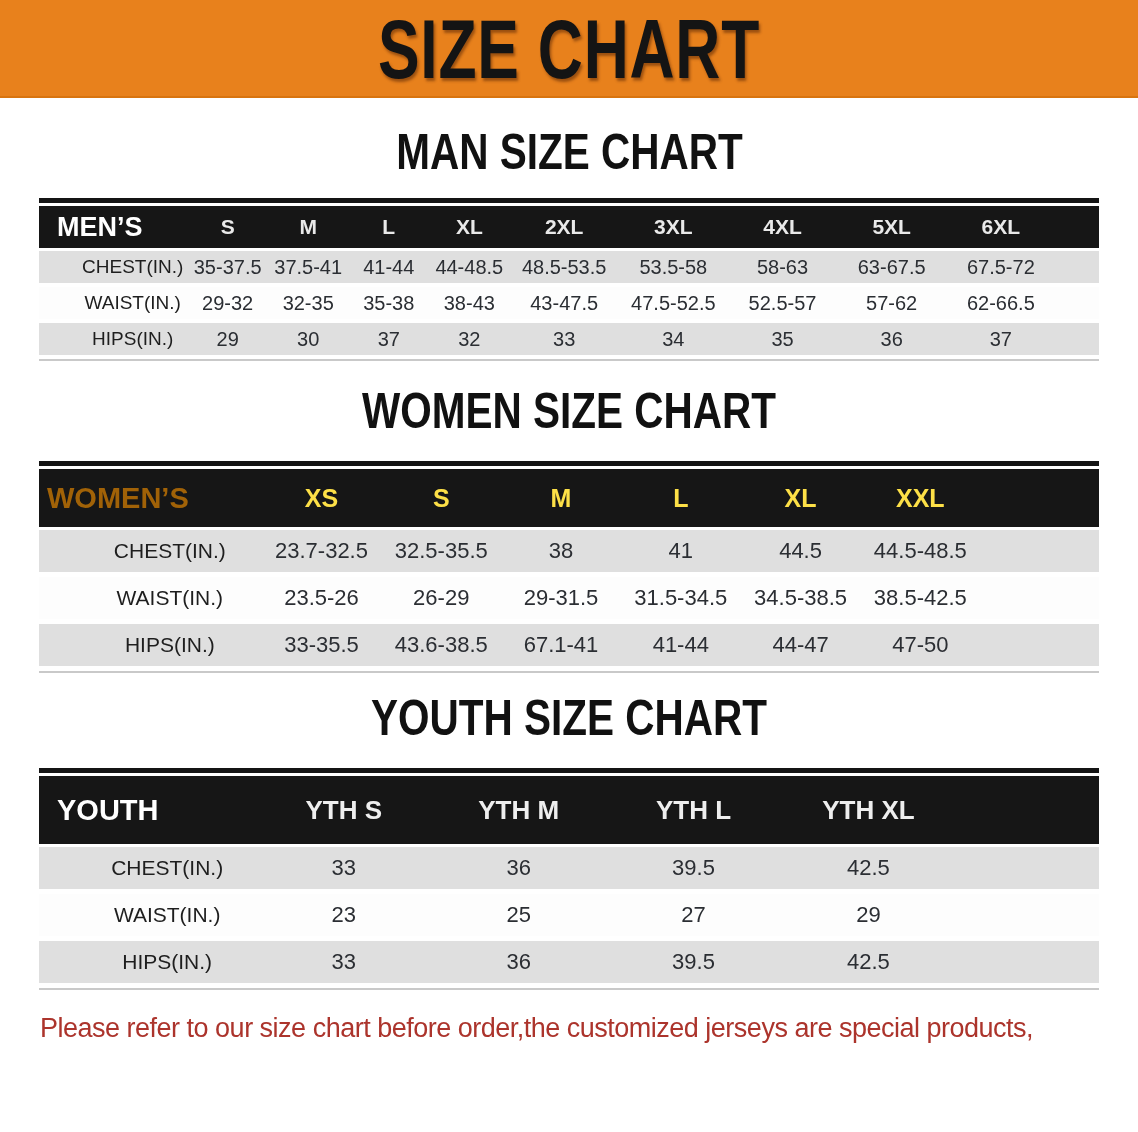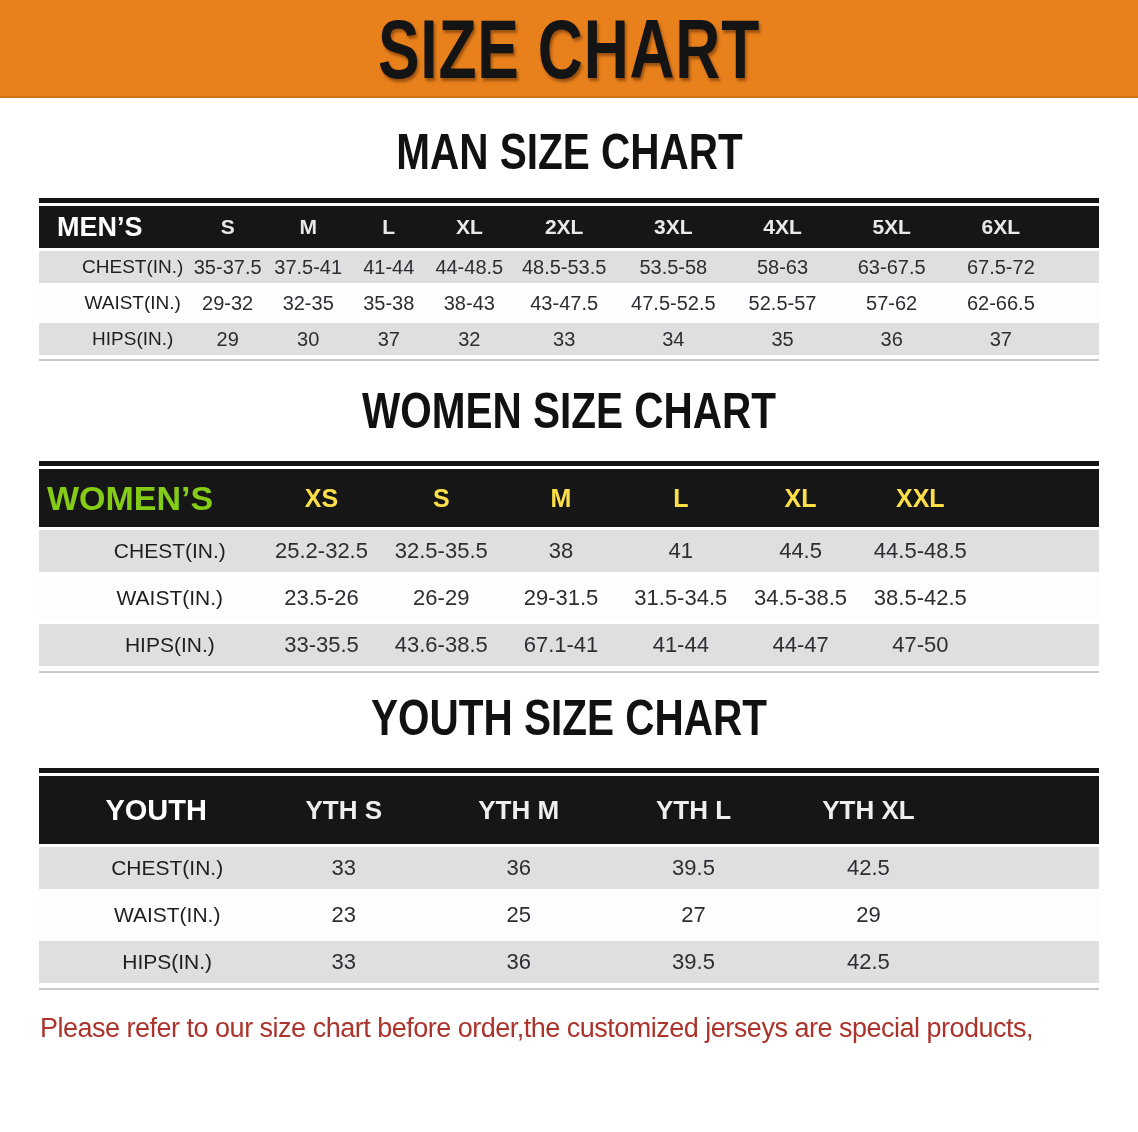--- a/index.html
+++ b/index.html
@@ -107,25 +107,25 @@
   table.size-table tbody tr:nth-child(even) td {
     background: #fdfdfd;
   }
   
   #men-table thead th   { height: 40px; font-size: 21px; color: #e9e9e9; }
   #men-table thead th.corner { font-size: 27px; color: #ffffff; }
   #men-table tbody th, #men-table tbody td { height: 30px; font-size: 20px; border-bottom-width: 4px; }
   #men-table tbody th.rowlabel { font-size: 19px; }
 
   #women-table thead th { height: 56px; font-size: 25px; color: #fde047; }
-  #women-table thead th.corner { font-size: 34px; color: #84cc16; padding-left: 8px; }
+  #women-table thead th.corner { font-size: 29px; color: #a16207; padding-left: 8px; }
   #women-table tbody th, #women-table tbody td { height: 40px; font-size: 22px; }
   #women-table tbody th.rowlabel { font-size: 21px; }
 
-  #youth-table thead th { height: 66px; font-size: 26px; color: #eeeeee; text-align: center; }
+  #youth-table thead th { height: 66px; font-size: 26px; color: #eeeeee; }
   #youth-table thead th.corner { font-size: 29px; color: #ffffff; }
   #youth-table tbody th, #youth-table tbody td { height: 40px; font-size: 22px; }
   #youth-table tbody th.rowlabel { font-size: 21px; }
 
   
   .footer-note {
     margin: 14px 0 0 40px;
     color: #AC342C;
     font-size: 27px;
     font-weight: 500;
@@ -244,21 +244,21 @@
           <th>M</th>
           <th>L</th>
           <th>XL</th>
           <th>XXL</th>
           <th></th>
         </tr>
       </thead>
       <tbody>
         <tr>
           <th class="rowlabel">CHEST(IN.)</th>
-          <td>25.2-32.5</td>
+          <td>23.7-32.5</td>
           <td>32.5-35.5</td>
           <td>38</td>
           <td>41</td>
           <td>44.5</td>
           <td>44.5-48.5</td>
           <td></td>
         </tr>
         <tr>
           <th class="rowlabel">WAIST(IN.)</th>
           <td>23.5-26</td>

